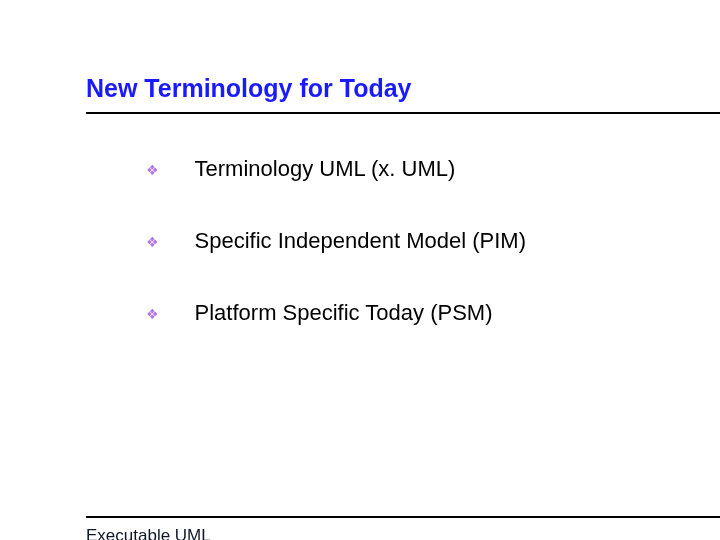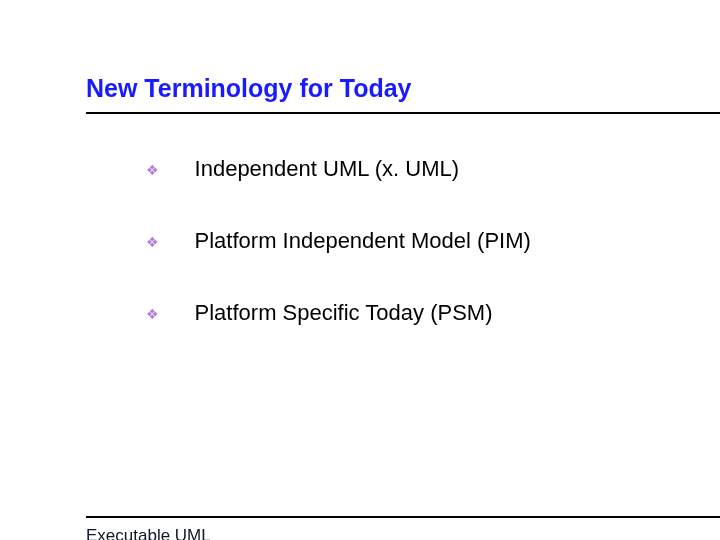--- a/index.html
+++ b/index.html
@@ -60,25 +60,25 @@
 </head>
 <body>
 
 <div class="slide">
   <div class="title">New Terminology for Today</div>
   <div class="title-rule"></div>
 
   <div class="bullets">
     <div class="bullet">
       <span class="diamond">❖</span>
-      <span>Independent UML (x. UML)</span>
+      <span>Terminology UML (x. UML)</span>
     </div>
     <div class="bullet">
       <span class="diamond">❖</span>
-      <span>Platform Independent Model (PIM)</span>
+      <span>Specific Independent Model (PIM)</span>
     </div>
     <div class="bullet">
       <span class="diamond">❖</span>
       <span>Platform Specific Today (PSM)</span>
     </div>
   </div>
 
   <div class="footer-rule"></div>
   <div class="footer-text">Executable UML</div>
 </div>

